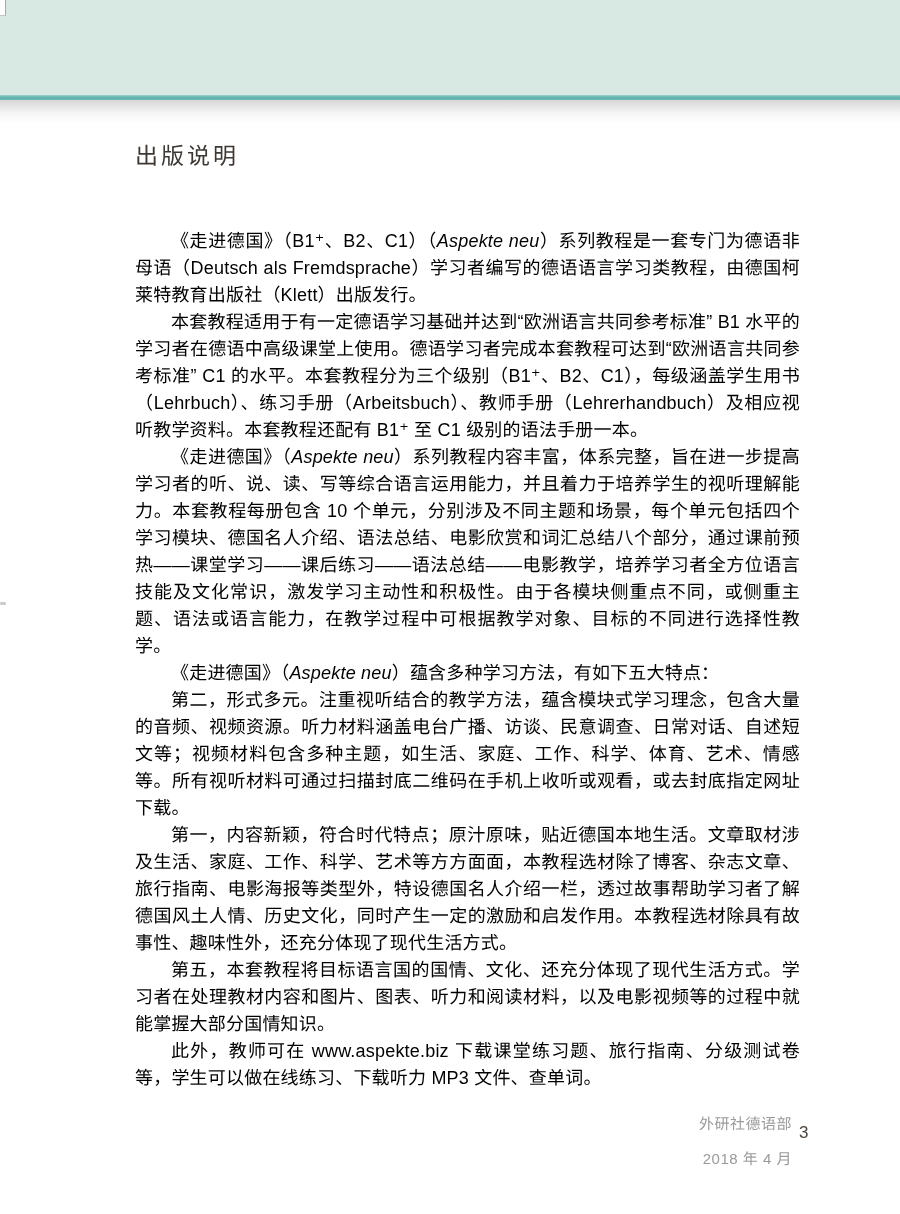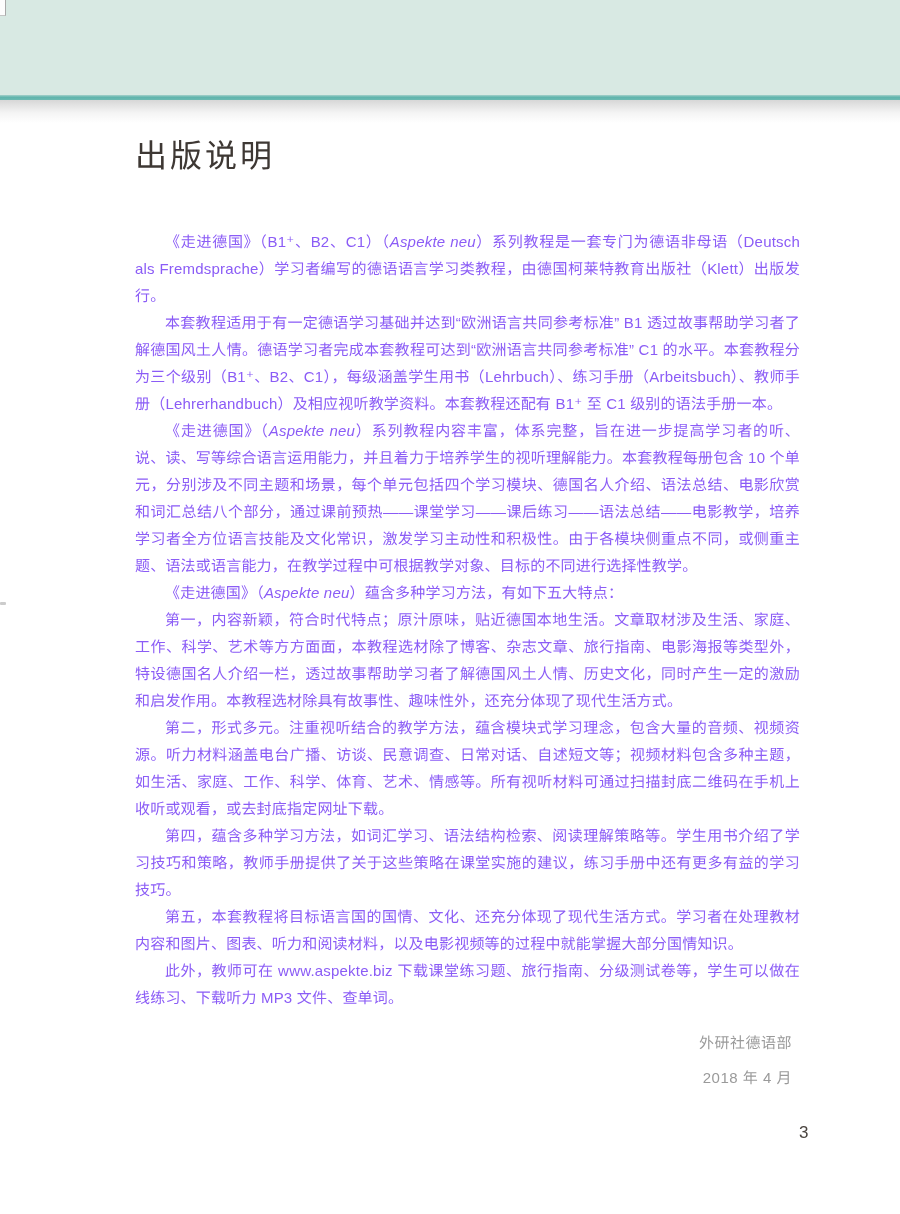--- a/index.html
+++ b/index.html
@@ -39,33 +39,33 @@
     background: #cccccc;
     border-radius: 1px;
   }
   
   .content {
     position: absolute;
     left: 135px; top: 136px;
     width: 665px;
   }
   .page-title {
-    font-size: 32px;
+    font-size: 23px;
     font-weight: 500;
     color: #3e3834;
     letter-spacing: 3px;
     line-height: 40px;
   }
   .body-text {
     margin-top: 52px;
   }
   .body-text p {
-    font-size: 15px;
+    font-size: 18px;
     line-height: 27px;
-    color: #8b5cf6;
+    color: #000000;
     text-indent: 2em;
     text-align: justify;
     text-justify: inter-ideograph;
     letter-spacing: 0.2px;
   }
   .body-text p em {
     font-style: italic;
     font-family: "Liberation Sans", "DejaVu Sans", sans-serif;
   }
   .signature {
@@ -96,32 +96,31 @@
   <div class="scan-mark"></div>
 
   <div class="content">
 
     <h1 class="page-title">出版说明</h1>
 
     <div class="body-text">
 
       <p><span>《走进德国》（B1⁺、B2、C1）（</span><em>Aspekte neu</em><span>）系列教程是一套专门为德语非母语（Deutsch als Fremdsprache）学习者编写的德语语言学习类教程，由德国柯莱特教育出版社（Klett）出版发行。</span></p>
 
-      <p><span>本套教程适用于有一定德语学习基础并达到“欧洲语言共同参考标准” B1 透过故事帮助学习者了解德国风土人情。德语学习者完成本套教程可达到“欧洲语言共同参考标准” C1 的水平。本套教程分为三个级别（B1⁺、B2、C1），每级涵盖学生用书（Lehrbuch）、练习手册（Arbeitsbuch）、教师手册（Lehrerhandbuch）及相应视听教学资料。本套教程还配有 B1⁺ 至 C1 级别的语法手册一本。</span></p>
+      <p><span>本套教程适用于有一定德语学习基础并达到“欧洲语言共同参考标准” B1 水平的学习者在德语中高级课堂上使用。德语学习者完成本套教程可达到“欧洲语言共同参考标准” C1 的水平。本套教程分为三个级别（B1⁺、B2、C1），每级涵盖学生用书（Lehrbuch）、练习手册（Arbeitsbuch）、教师手册（Lehrerhandbuch）及相应视听教学资料。本套教程还配有 B1⁺ 至 C1 级别的语法手册一本。</span></p>
 
       <p><span>《走进德国》（</span><em>Aspekte neu</em><span>）系列教程内容丰富，体系完整，旨在进一步提高学习者的听、说、读、写等综合语言运用能力，并且着力于培养学生的视听理解能力。本套教程每册包含 10 个单元，分别涉及不同主题和场景，每个单元包括四个学习模块、德国名人介绍、语法总结、电影欣赏和词汇总结八个部分，通过课前预热——课堂学习——课后练习——语法总结——电影教学，培养学习者全方位语言技能及文化常识，激发学习主动性和积极性。由于各模块侧重点不同，或侧重主题、语法或语言能力，在教学过程中可根据教学对象、目标的不同进行选择性教学。</span></p>
 
       <p><span>《走进德国》（</span><em>Aspekte neu</em><span>）蕴含多种学习方法，有如下五大特点：</span></p>
 
+      <p><span>第二，形式多元。注重视听结合的教学方法，蕴含模块式学习理念，包含大量的音频、视频资源。听力材料涵盖电台广播、访谈、民意调查、日常对话、自述短文等；视频材料包含多种主题，如生活、家庭、工作、科学、体育、艺术、情感等。所有视听材料可通过扫描封底二维码在手机上收听或观看，或去封底指定网址下载。</span></p>
+
       <p><span>第一，内容新颖，符合时代特点；原汁原味，贴近德国本地生活。文章取材涉及生活、家庭、工作、科学、艺术等方方面面，本教程选材除了博客、杂志文章、旅行指南、电影海报等类型外，特设德国名人介绍一栏，透过故事帮助学习者了解德国风土人情、历史文化，同时产生一定的激励和启发作用。本教程选材除具有故事性、趣味性外，还充分体现了现代生活方式。</span></p>
 
-      <p><span>第二，形式多元。注重视听结合的教学方法，蕴含模块式学习理念，包含大量的音频、视频资源。听力材料涵盖电台广播、访谈、民意调查、日常对话、自述短文等；视频材料包含多种主题，如生活、家庭、工作、科学、体育、艺术、情感等。所有视听材料可通过扫描封底二维码在手机上收听或观看，或去封底指定网址下载。</span></p>
 
-
-      <p><span>第四，蕴含多种学习方法，如词汇学习、语法结构检索、阅读理解策略等。学生用书介绍了学习技巧和策略，教师手册提供了关于这些策略在课堂实施的建议，练习手册中还有更多有益的学习技巧。</span></p>
 
       <p><span>第五，本套教程将目标语言国的国情、文化、还充分体现了现代生活方式。学习者在处理教材内容和图片、图表、听力和阅读材料，以及电影视频等的过程中就能掌握大部分国情知识。</span></p>
 
       <p><span>此外，教师可在 www.aspekte.biz 下载课堂练习题、旅行指南、分级测试卷等，学生可以做在线练习、下载听力 MP3 文件、查单词。</span></p>
 
 
     </div>
 
     <div class="signature">
       <div>外研社德语部</div>

